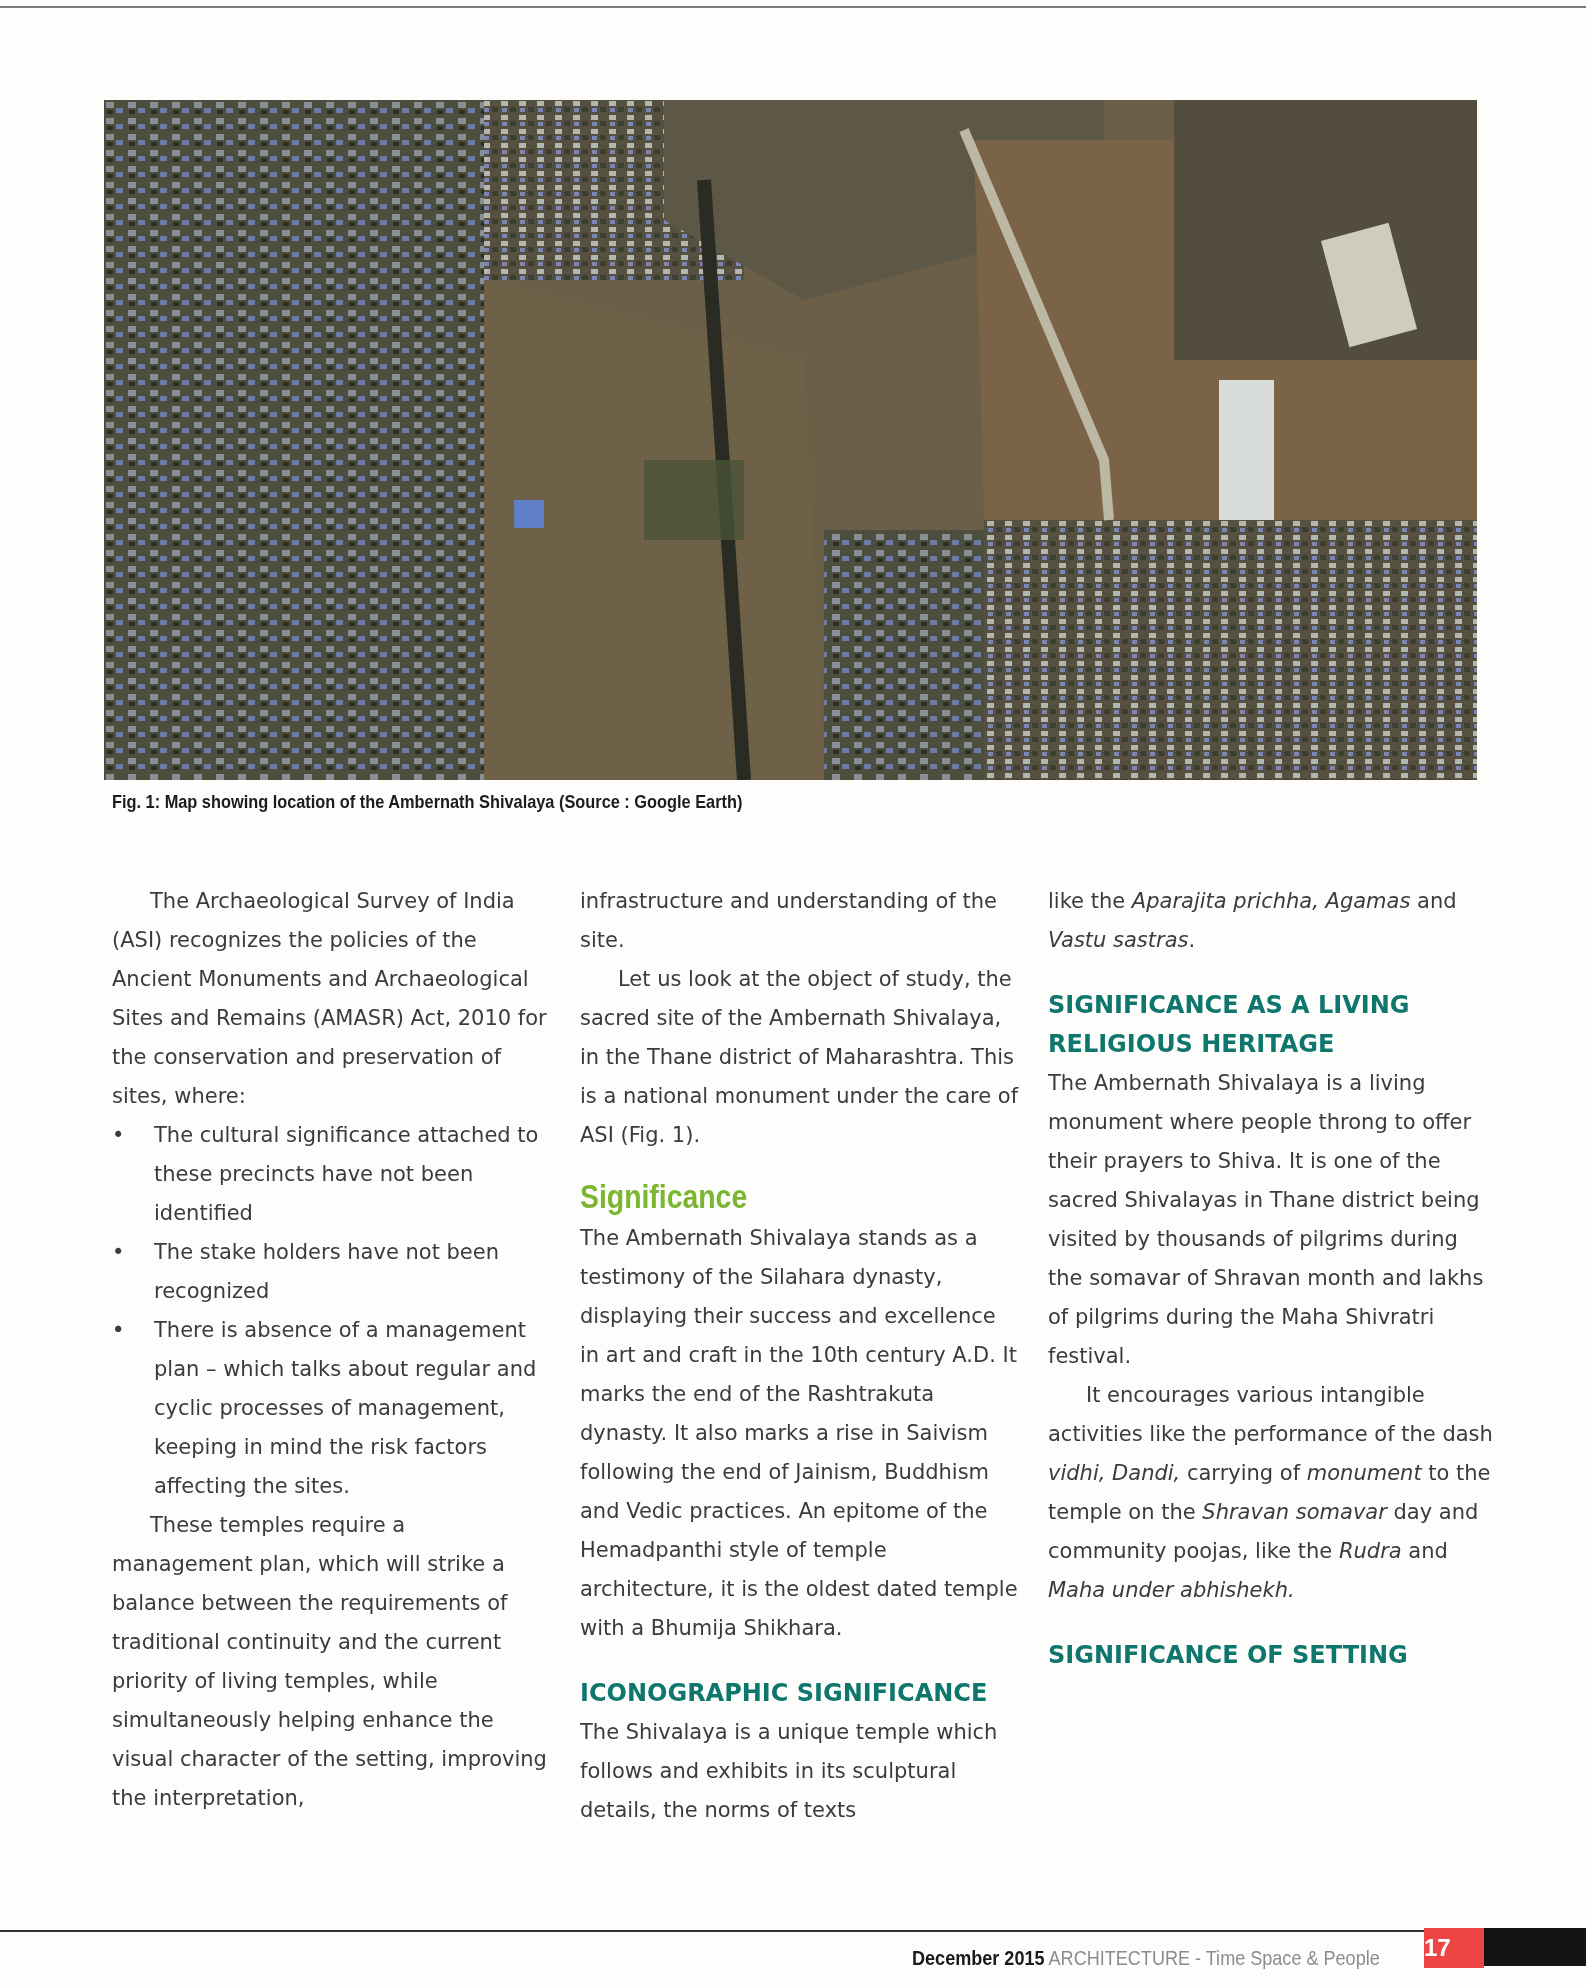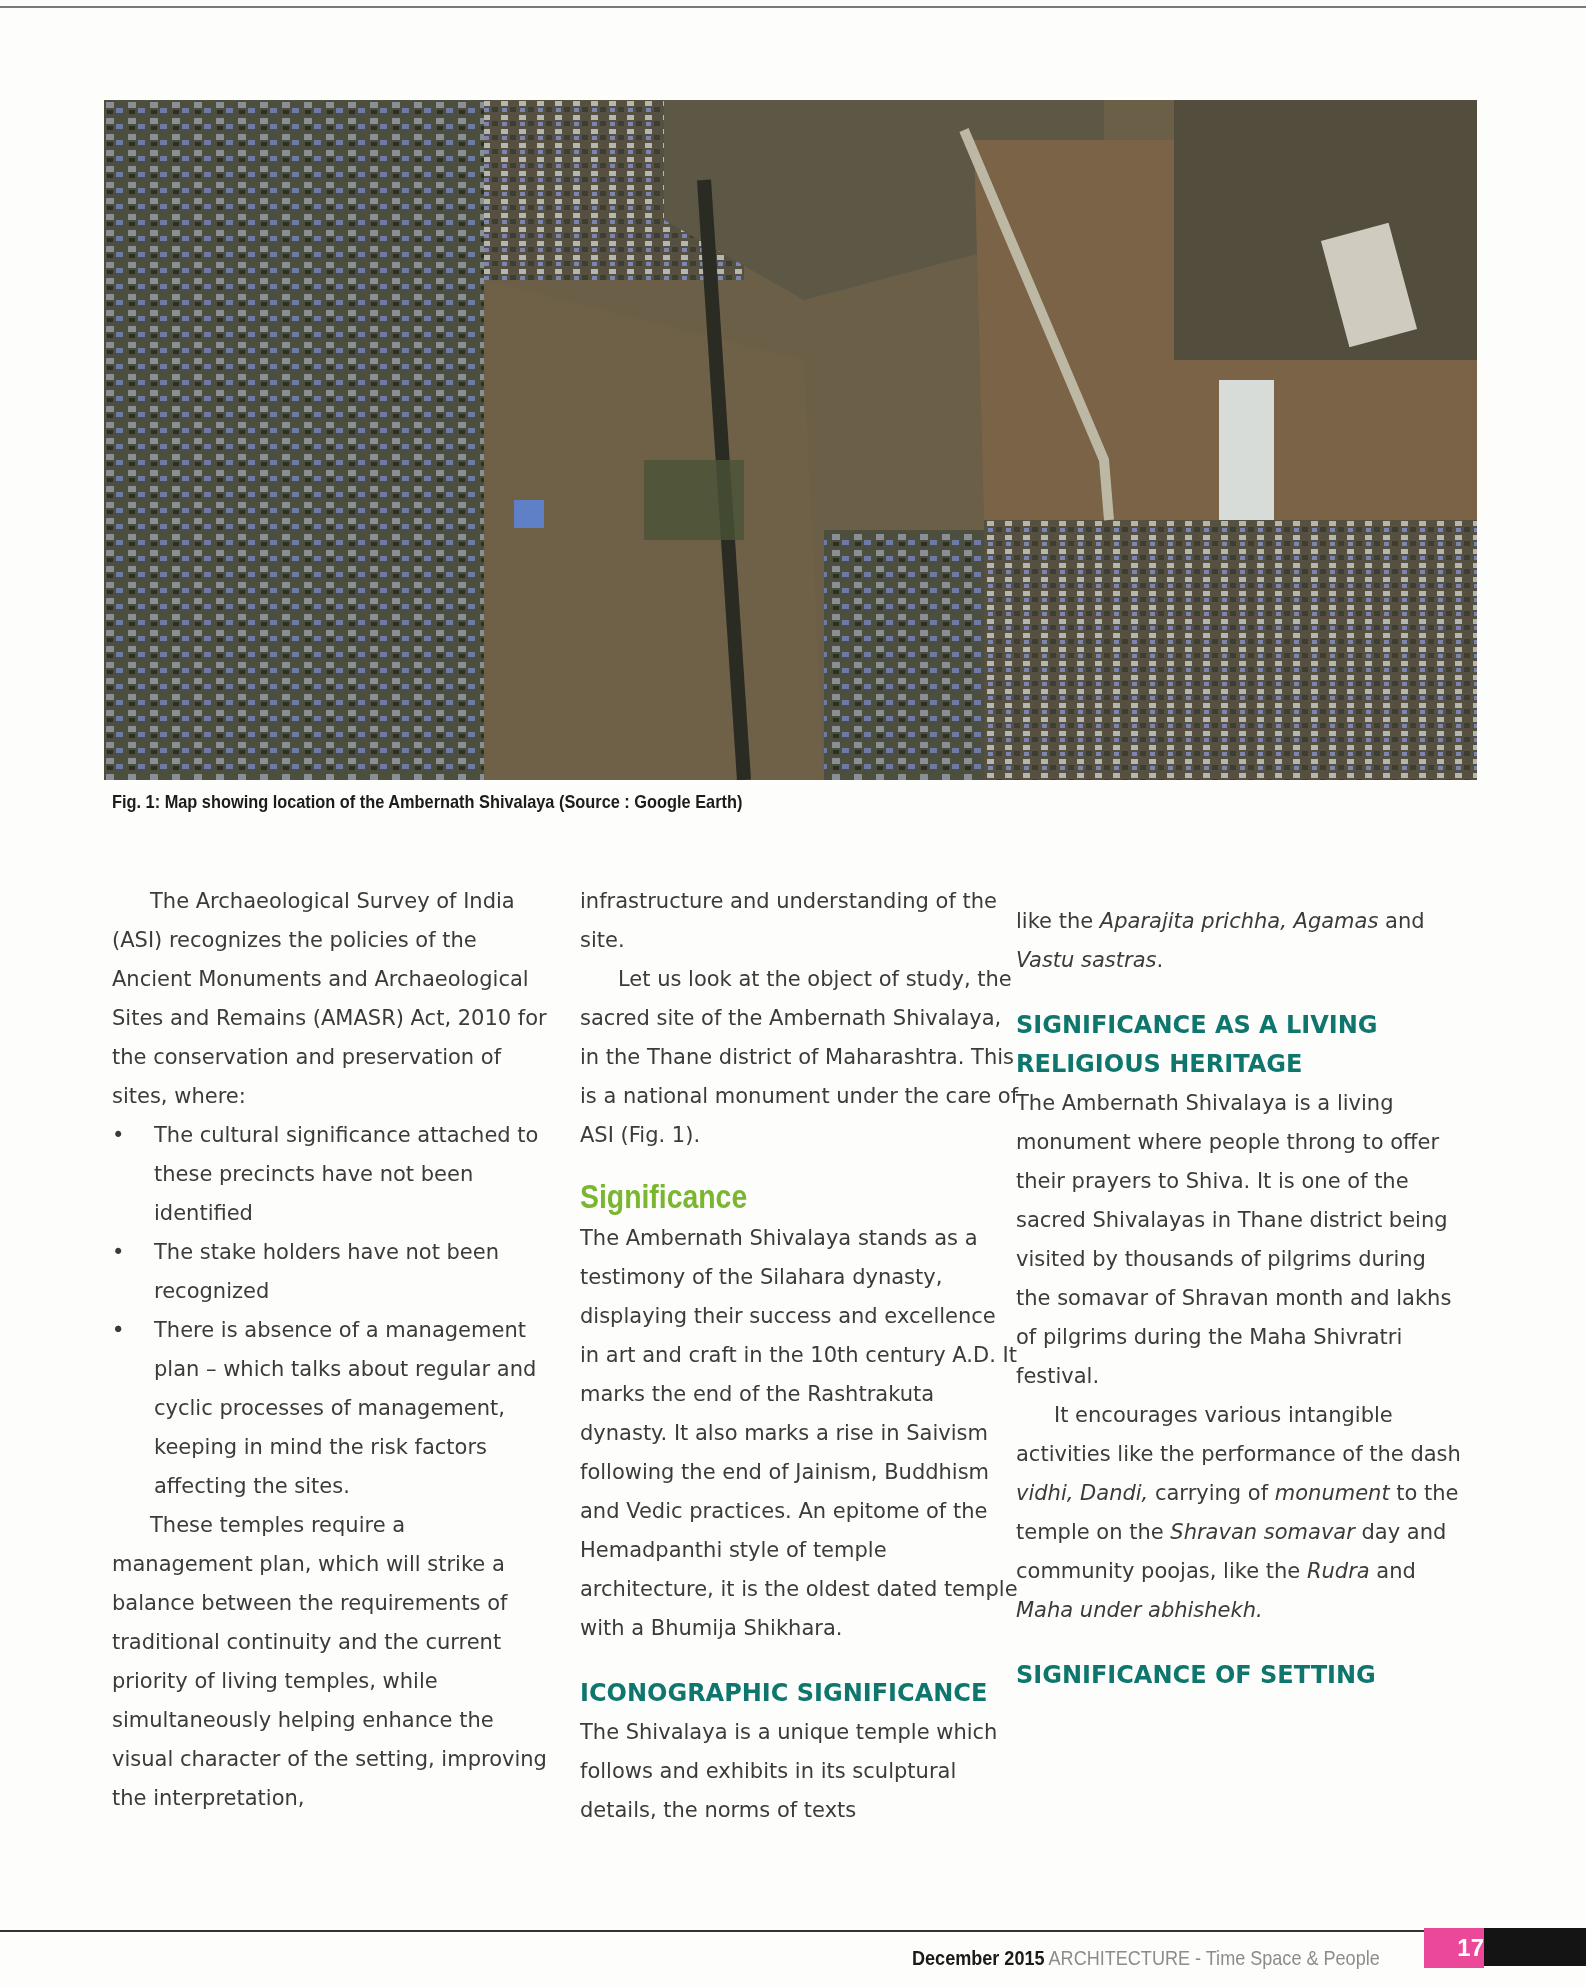--- a/index.html
+++ b/index.html
@@ -17,44 +17,44 @@
   .figure svg { display: block; }
   .caption {
     position: absolute; left: 112px; top: 791px; font-family: "Liberation Sans", sans-serif;
     font-weight: bold; font-size: 19px; color: #1c1c1c; transform: scaleX(0.86); transform-origin: left;
     white-space: nowrap;
   }
   .col { position: absolute; top: 882px; font-size: 21px; line-height: 39px; color: #3b3b3b; }
   .col p { margin: 0; }
   .col1 { left: 112px; width: 440px; }
   .col2 { left: 580px; width: 440px; }
-  .col3 { left: 1016px; width: 450px; margin-top: 20px; }
+  .col3 { left: 1048px; width: 450px; }
   .indent { text-indent: 38px; }
   .bullet { position: relative; padding-left: 42px; }
   .bullet .dot { position: absolute; left: 0; top: 0; }
   .h-green {
     font-family: "Liberation Sans", sans-serif; font-weight: bold; color: #7ab62f;
     font-size: 33px; line-height: 44px; margin-top: 20px; transform: scaleX(0.86); transform-origin: left;
   }
   .h-blue {
     font-weight: bold; color: #0f766e; font-size: 24px; line-height: 39px;
   }
   .gap-s { height: 26px; }
   em { font-style: italic; }
   .footer-rule { position: absolute; left: 0; top: 1930px; width: 1430px; height: 2px; background: #333; }
   .footer {
     position: absolute; left: 912px; top: 1946px; font-family: "Liberation Sans", sans-serif;
     font-size: 21px; white-space: nowrap; transform: scaleX(0.86); transform-origin: left;
   }
   .footer .date { font-weight: bold; color: #1a1a1a; }
   .footer .mag { color: #8c8c8c; }
   .page-num {
-    position: absolute; left: 1424px; top: 1928px; width: 60px; height: 40px; background: #ec4899;
+    position: absolute; left: 1424px; top: 1928px; width: 60px; height: 40px; background: #ef4444;
     color: #fff; font-family: "Liberation Sans", sans-serif; font-weight: bold; font-size: 24px;
-    line-height: 40px; text-align: right;
+    line-height: 40px; text-align: left;
   }
   .page-edge { position: absolute; left: 1484px; top: 1928px; width: 102px; height: 38px; background: #141414; }
 </style>
 </head>
 <body>
 
 <div class="top-rule"></div>
 
 <div class="figure">
   <svg width="1373" height="680" viewBox="0 0 1373 680">

